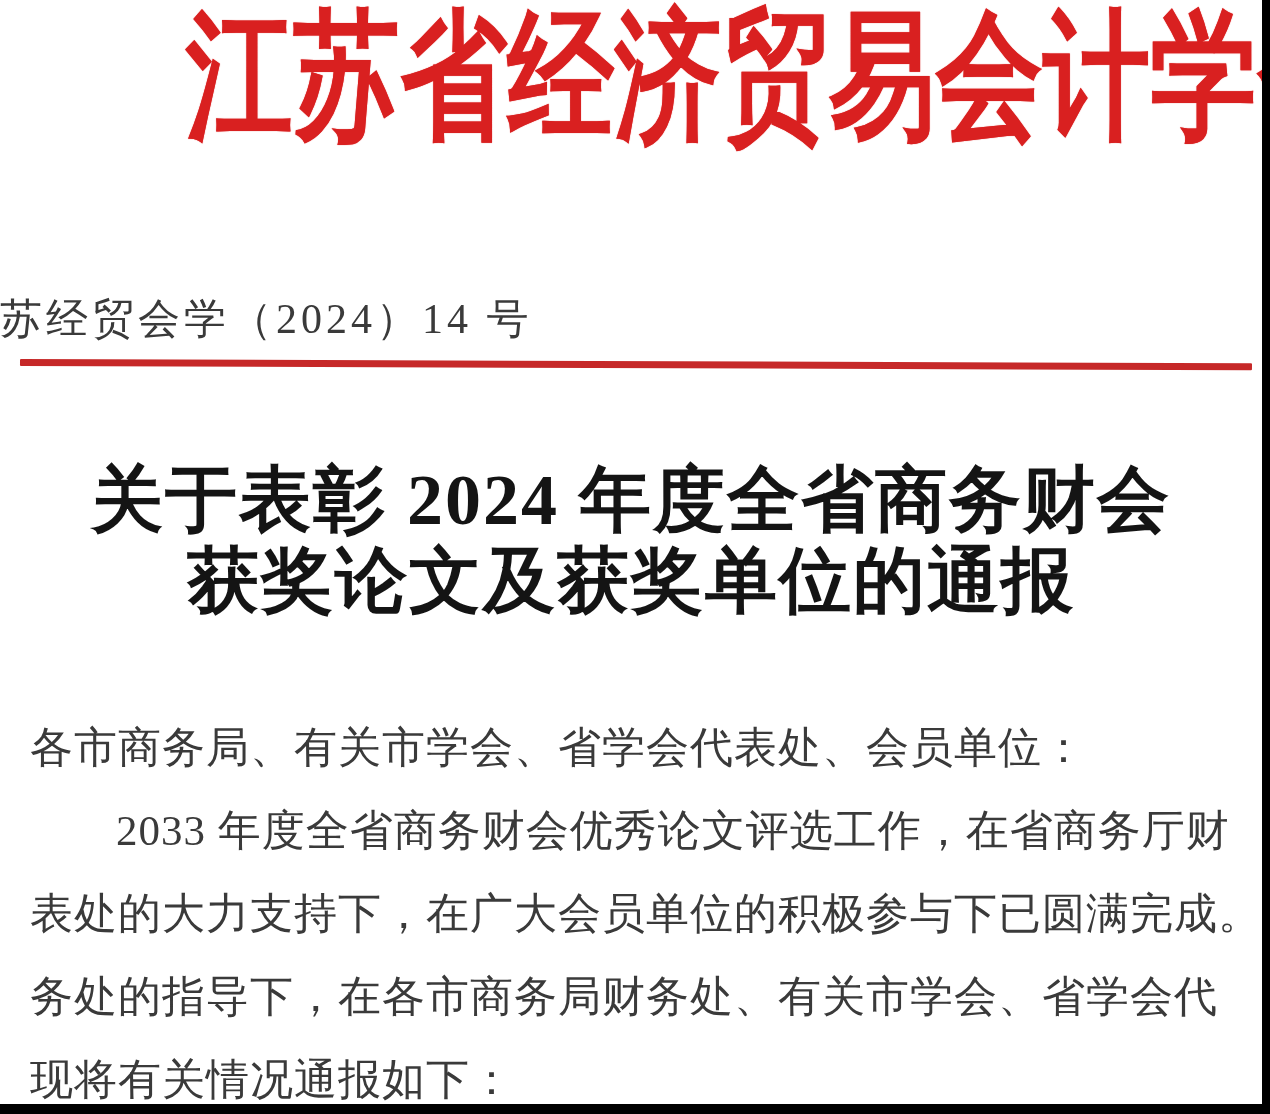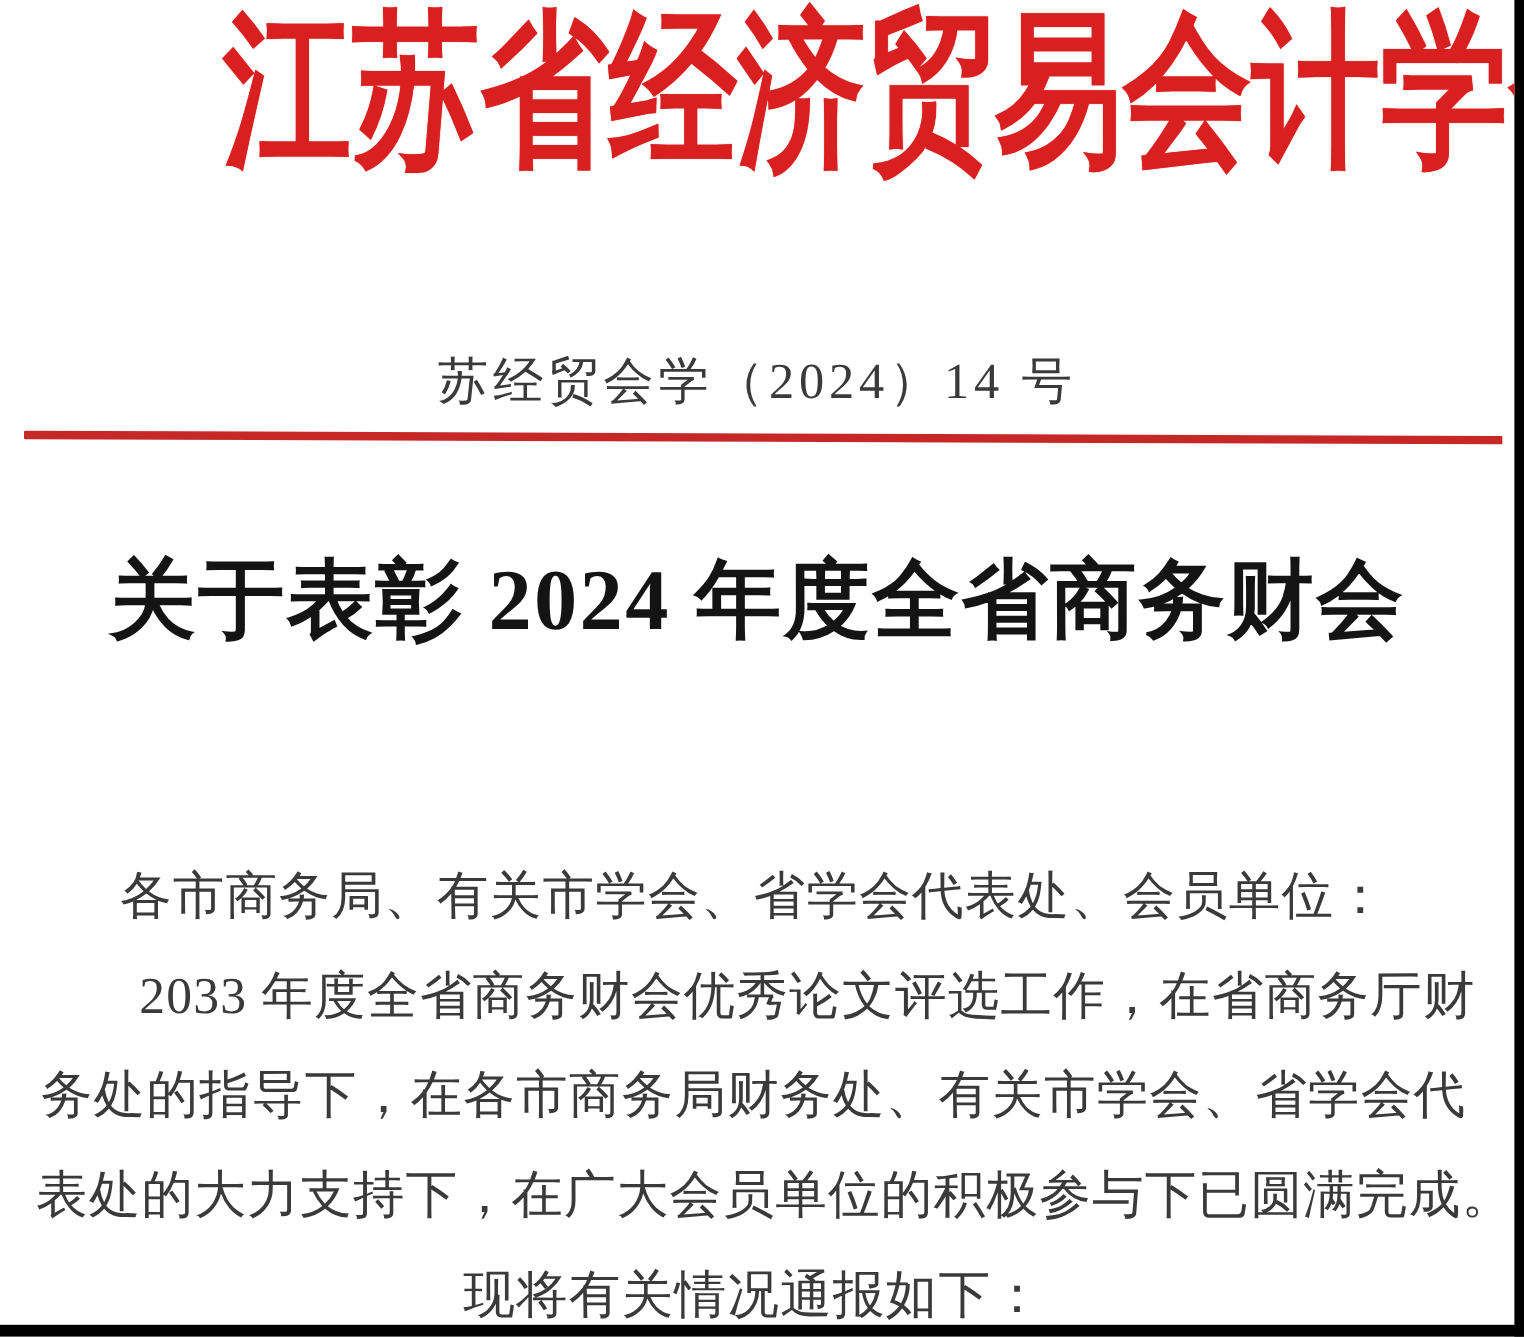--- a/index.html
+++ b/index.html
@@ -35,21 +35,20 @@
     transform: scaleX(0.76);
     transform-origin: 50% 0;
     letter-spacing: 1px;
     text-shadow: 0 0 1px var(--header-red, #d92020);
   }
   .doc-number {
     position: absolute;
     top: 294px;
     left: 0;
     width: 1262px;
-    text-align: center;
     font-size: 42px;
     line-height: 50px;
     letter-spacing: 4px;
     color: var(--body-text, #3a3a3a);
   }
   .red-rule {
     position: absolute;
     top: 359px;
     left: 20px;
     width: 1232px;
@@ -77,44 +76,44 @@
     left: 30px;
     width: 1196px;
     font-size: 43px;
     line-height: 83px;
     color: var(--body-text, #3a3a3a);
     letter-spacing: 1px;
     white-space: nowrap;
   }
   .doc-body .line {
     height: 83px;
-    text-align: center;
   }
   .doc-body .indent {
     padding-left: 86px;
   }
 </style>
 </head>
 <body>
 
 <div class="page">
 
   <div class="org-title">
     <span class="condensed">江苏省经济贸易会计学会</span>
   </div>
 
   <div class="doc-number">苏经贸会学（2024）14 号</div>
 
   <div class="red-rule"></div>
 
   <div class="doc-title">
     <div>关于表彰 2024 年度全省商务财会</div>
+    <div>获奖论文及获奖单位的通报</div>
   </div>
 
   <div class="doc-body">
     <div class="line">各市商务局、有关市学会、省学会代表处、会员单位：</div>
     <div class="line indent">2033 年度全省商务财会优秀论文评选工作，在省商务厅财</div>
+    <div class="line">表处的大力支持下，在广大会员单位的积极参与下已圆满完成。</div>
     <div class="line">务处的指导下，在各市商务局财务处、有关市学会、省学会代</div>
-    <div class="line">表处的大力支持下，在广大会员单位的积极参与下已圆满完成。</div>
     <div class="line">现将有关情况通报如下：</div>
   </div>
 
 </div>
 
 </body></html>

